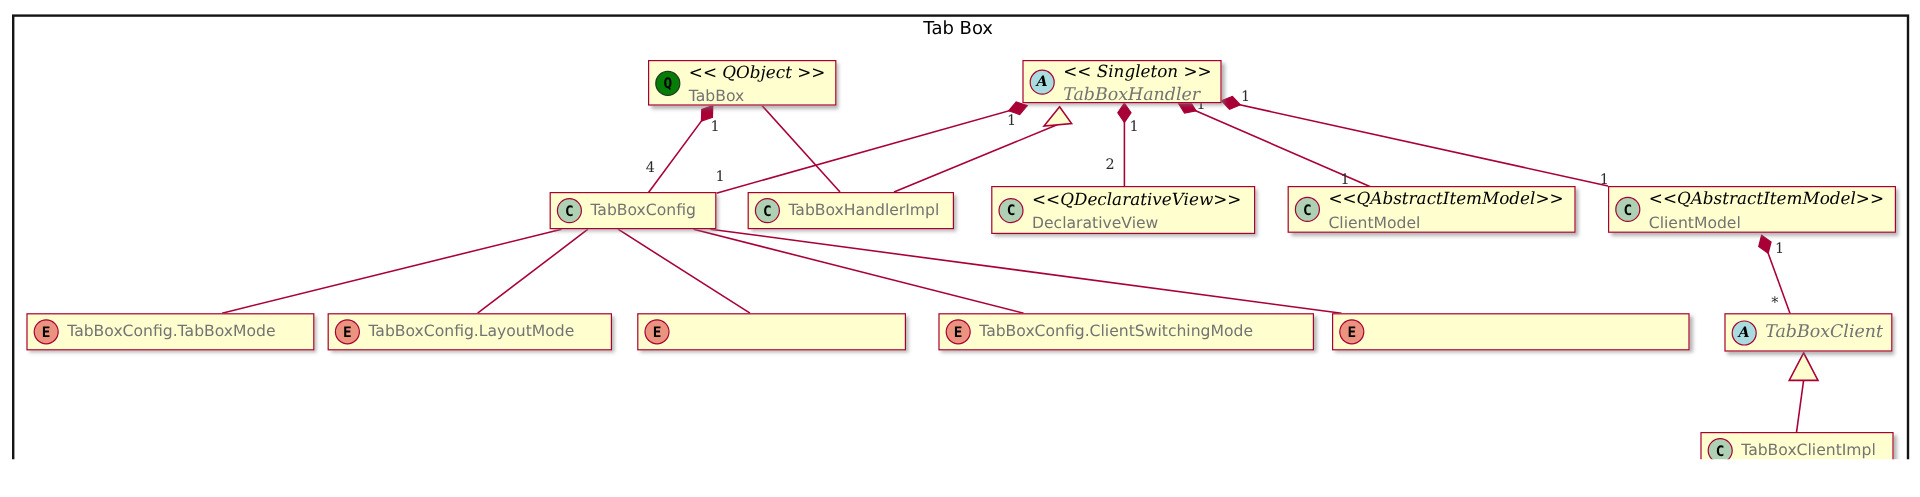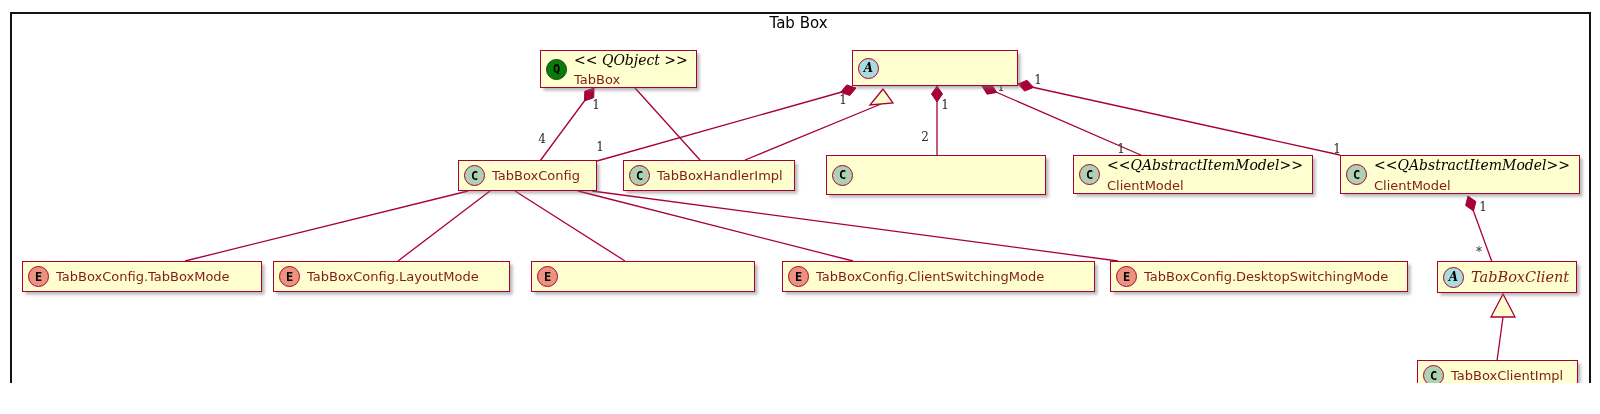--- a/index.html
+++ b/index.html
@@ -19,21 +19,21 @@
         display:flex;align-items:center;padding:0 9px 0 5px;}
   .badge{box-sizing:border-box;width:21px;height:21px;border-radius:50%;flex:0 0 21px;
          display:flex;align-items:center;justify-content:center;margin-right:7px;
          font:bold 12px "DejaVu Sans Mono",monospace;color:#000;border:1px solid #A80036;}
   .badge.bQ{background:#067D06;border-color:#1c3a1c;}
   .badge.bC{background:#ADD1B2;}
   .badge.bE{background:#EB937F;border-color:#A80036;}
   .badge.bA{background:#A9DCDF;font-style:italic;font-family:"DejaVu Serif",serif;}
   .tblock{flex:1;line-height:1.2;padding-right:2px;}
   .stereo{font:italic 14px "DejaVu Serif",serif;color:#000;white-space:nowrap;}
-  .cname{font:13px "DejaVu Sans",sans-serif;color:#7f1d1d;white-space:nowrap;}
+  .cname{font:13px "DejaVu Sans",sans-serif;color:#737373;white-space:nowrap;}
   .cname.it{font:italic 14.5px "DejaVu Serif",serif;}
 </style>
 </head>
 <body>
 
 <div id="stage">
   <div id="frame"></div>
   <div id="diagram-title">Tab Box</div>
 
   <svg width="1600" height="414" viewBox="0 0 1600 414">
@@ -79,32 +79,40 @@
 
   <div class="node" style="left:540px;top:50px;width:157px;height:38px;">
     <span class="badge bQ">Q</span>
     <span class="tblock">
       <span class="stereo">&lt;&lt; QObject &gt;&gt;</span><br>
       <span class="cname">TabBox</span>
     </span>
   </div>
   <div class="node" style="left:852px;top:50px;width:166px;height:36px;">
     <span class="badge bA">A</span>
+    <span class="tblock">
+      <span class="stereo">&lt;&lt; Singleton &gt;&gt;</span><br>
+      <span class="cname it">TabBoxHandler</span>
+    </span>
   </div>
 
   <div class="node" style="left:458px;top:160px;width:139px;height:31px;">
     <span class="badge bC">C</span>
     <span class="cname">TabBoxConfig</span>
   </div>
   <div class="node" style="left:623px;top:160px;width:172px;height:31px;">
     <span class="badge bC">C</span>
     <span class="cname">TabBoxHandlerImpl</span>
   </div>
   <div class="node" style="left:826px;top:155px;width:220px;height:40px;">
     <span class="badge bC">C</span>
+    <span class="tblock">
+      <span class="stereo">&lt;&lt;QDeclarativeView&gt;&gt;</span><br>
+      <span class="cname">DeclarativeView</span>
+    </span>
   </div>
   <div class="node" style="left:1073px;top:155px;width:240px;height:39px;">
     <span class="badge bC">C</span>
     <span class="tblock">
       <span class="stereo">&lt;&lt;QAbstractItemModel&gt;&gt;</span><br>
       <span class="cname">ClientModel</span>
     </span>
   </div>
   <div class="node" style="left:1340px;top:155px;width:240px;height:39px;">
     <span class="badge bC">C</span>
@@ -124,21 +132,20 @@
   </div>
   <div class="node" style="left:531px;top:261px;width:224px;height:31px;">
     <span class="badge bE">E</span>
   </div>
   <div class="node" style="left:782px;top:261px;width:313px;height:31px;">
     <span class="badge bE">E</span>
     <span class="cname">TabBoxConfig.ClientSwitchingMode</span>
   </div>
   <div class="node" style="left:1110px;top:261px;width:298px;height:31px;">
     <span class="badge bE">E</span>
-    <span class="cname">TabBoxConfig.DesktopSwitchingMode</span>
   </div>
   <div class="node" style="left:1437px;top:261px;width:140px;height:32px;">
     <span class="badge bA">A</span>
     <span class="cname it">TabBoxClient</span>
   </div>
 
   <div class="node" style="left:1417px;top:360px;width:161px;height:31px;">
     <span class="badge bC">C</span>
     <span class="cname">TabBoxClientImpl</span>
   </div>

